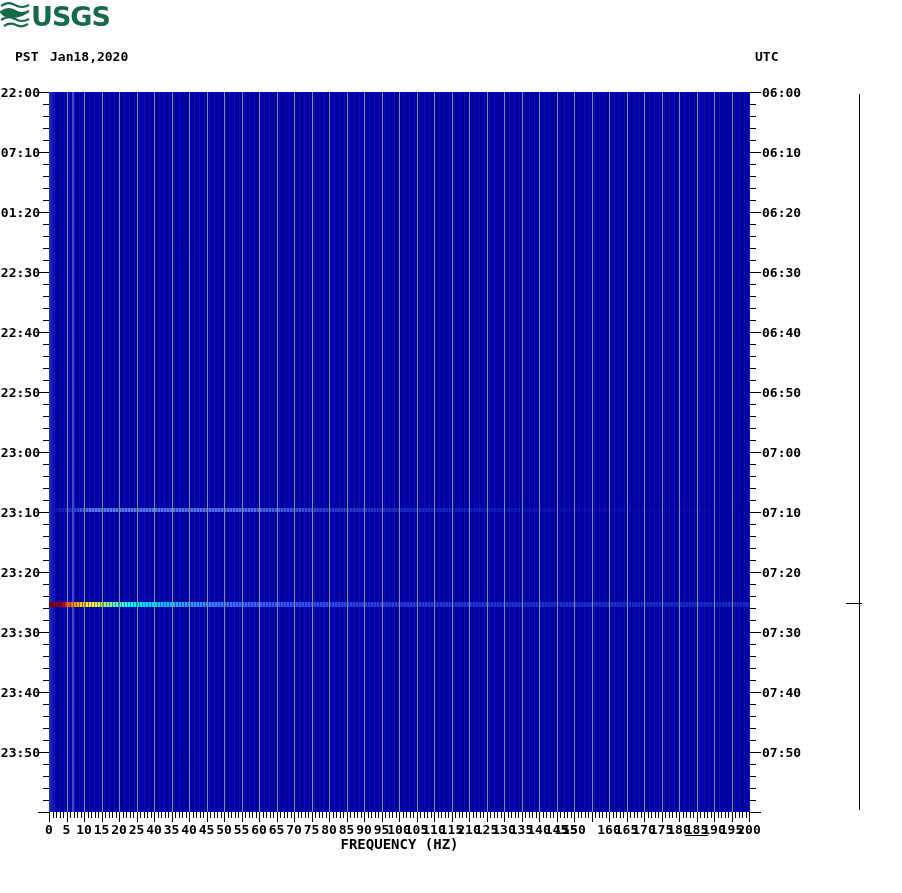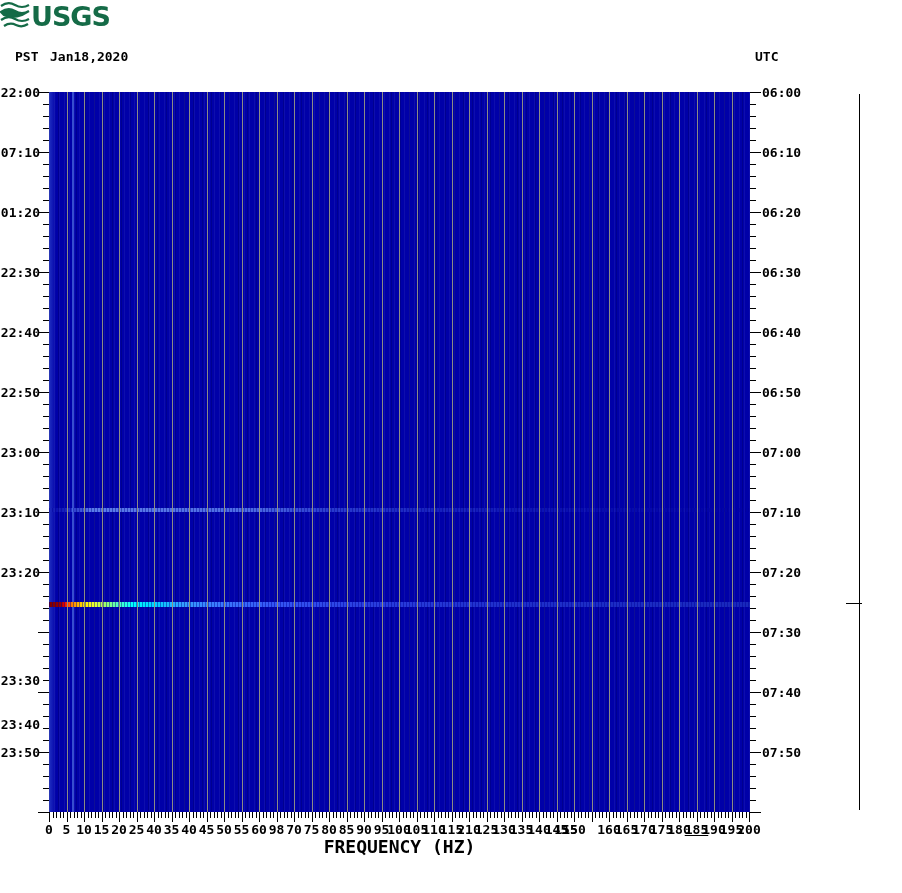--- a/index.html
+++ b/index.html
@@ -36,21 +36,21 @@
   .t-left  { height:1px; }
   .t-right { height:1px; left:100%; }
   .t-bot   { width:1px; top:100%; }
 
   .tlabel { position:absolute; font-size:13px; font-weight:bold; white-space:pre; line-height:13px; }
   .tl-left  { right:calc(100% + 9px); text-align:right; }
   .tl-right { left:calc(100% + 12px); text-align:left; }
   .tl-bot   { top:calc(100% + 11px); width:44px; margin-left:-22px; text-align:center; }
 
   #freq-axis-label { position:absolute; top:calc(100% + 24px); left:0; width:100%;
-      text-align:center; font-size:18px; font-weight:bold; }
+      text-align:center; font-size:14px; font-weight:bold; }
 
   
   #scale-line { position:absolute; left:859px; top:94px; width:1px; height:716px; background:#000; }
   #scale-tick { position:absolute; left:846px; top:603px; width:16px; height:1px; background:#000; }
 </style>
 </head>
 <body>
 
 <div id="stage">
 
@@ -237,22 +237,22 @@
       <div class="tick t-right" style="top: 720px; width: 11px;"></div>
       <div class="tlabel tl-left" style="top: -6px;">22:00</div>
       <div class="tlabel tl-left" style="top: 54px;">07:10</div>
       <div class="tlabel tl-left" style="top: 114px;">01:20</div>
       <div class="tlabel tl-left" style="top: 174px;">22:30</div>
       <div class="tlabel tl-left" style="top: 234px;">22:40</div>
       <div class="tlabel tl-left" style="top: 294px;">22:50</div>
       <div class="tlabel tl-left" style="top: 354px;">23:00</div>
       <div class="tlabel tl-left" style="top: 414px;">23:10</div>
       <div class="tlabel tl-left" style="top: 474px;">23:20</div>
-      <div class="tlabel tl-left" style="top: 534px; margin-top: 48px;">23:30</div>
-      <div class="tlabel tl-left" style="top: 594px; margin-top: 32px;">23:40</div>
+      <div class="tlabel tl-left" style="top: 534px;">23:30</div>
+      <div class="tlabel tl-left" style="top: 594px;">23:40</div>
       <div class="tlabel tl-left" style="top: 654px;">23:50</div>
       <div class="tlabel tl-right" style="top: -6px;">06:00</div>
       <div class="tlabel tl-right" style="top: 54px;">06:10</div>
       <div class="tlabel tl-right" style="top: 114px;">06:20</div>
       <div class="tlabel tl-right" style="top: 174px;">06:30</div>
       <div class="tlabel tl-right" style="top: 234px;">06:40</div>
       <div class="tlabel tl-right" style="top: 294px;">06:50</div>
       <div class="tlabel tl-right" style="top: 354px;">07:00</div>
       <div class="tlabel tl-right" style="top: 414px;">07:10</div>
       <div class="tlabel tl-right" style="top: 474px;">07:20</div>
@@ -466,21 +466,21 @@
       <div class="tlabel tl-bot" style="left: 52.5px;">15</div>
       <div class="tlabel tl-bot" style="left: 70px;">20</div>
       <div class="tlabel tl-bot" style="left: 87.5px;">25</div>
       <div class="tlabel tl-bot" style="left: 105px;">40</div>
       <div class="tlabel tl-bot" style="left: 122.5px;">35</div>
       <div class="tlabel tl-bot" style="left: 140px;">40</div>
       <div class="tlabel tl-bot" style="left: 157.5px;">45</div>
       <div class="tlabel tl-bot" style="left: 175px;">50</div>
       <div class="tlabel tl-bot" style="left: 192.5px;">55</div>
       <div class="tlabel tl-bot" style="left: 210px;">60</div>
-      <div class="tlabel tl-bot" style="left: 227.5px;">98</div>
+      <div class="tlabel tl-bot" style="left: 227.5px;">65</div>
       <div class="tlabel tl-bot" style="left: 245px;">70</div>
       <div class="tlabel tl-bot" style="left: 262.5px;">75</div>
       <div class="tlabel tl-bot" style="left: 280px;">80</div>
       <div class="tlabel tl-bot" style="left: 297.5px;">85</div>
       <div class="tlabel tl-bot" style="left: 315px;">90</div>
       <div class="tlabel tl-bot" style="left: 332.5px;">95</div>
       <div class="tlabel tl-bot" style="left: 350px;">100</div>
       <div class="tlabel tl-bot" style="left: 367.5px;">105</div>
       <div class="tlabel tl-bot" style="left: 385px;">110</div>
       <div class="tlabel tl-bot" style="left: 402.5px;">115</div>

